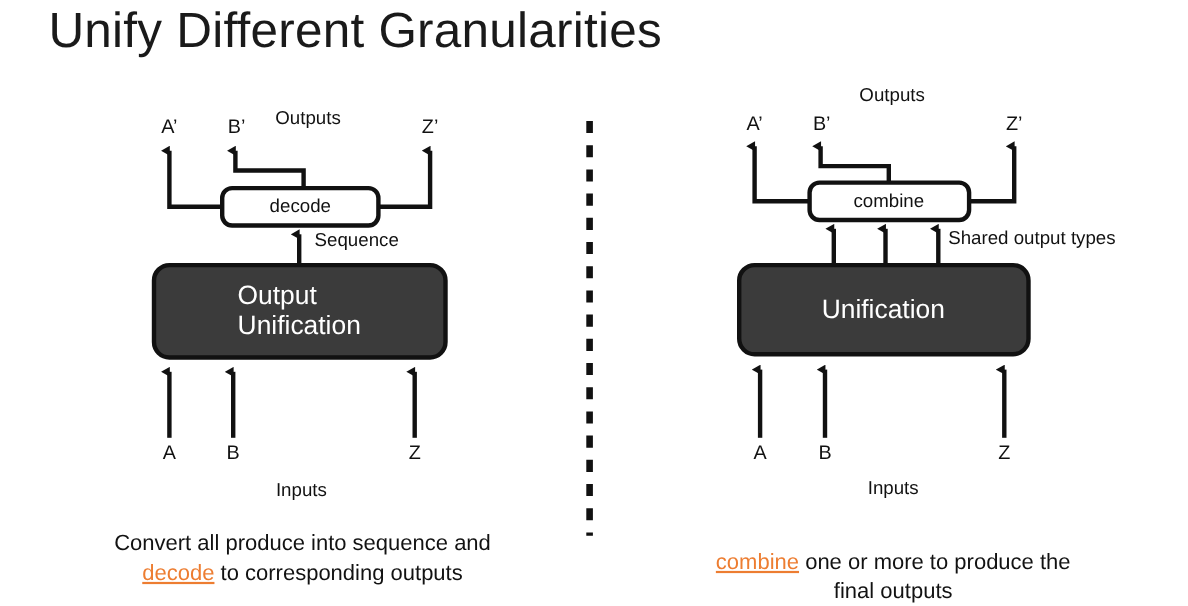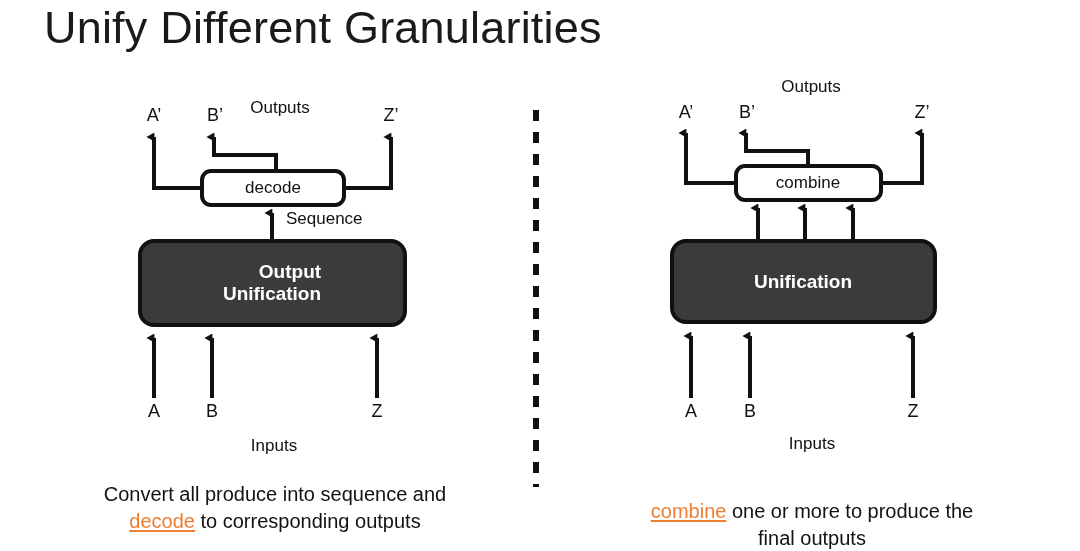--- a/index.html
+++ b/index.html
@@ -55,26 +55,26 @@
   .node-label {
     position: absolute;
     white-space: nowrap;
     font-size: 17px;
     color: #111111;
     transform: translate(-50%, -50%);
   }
   .dark-label {
     position: absolute;
     transform: translate(-50%, -50%);
-    text-align: right;
+    text-align: left;
     color: #ffffff;
-    font-size: 19px;
+    font-size: 24px;
     line-height: 1.14;
     white-space: nowrap;
-    font-weight: 700;
+    font-weight: 400;
   }
   .caption {
     position: absolute;
     text-align: center;
     font-size: 20px;
     line-height: 1.34;
     color: #121212;
     transform: translateX(-50%);
   }
   .hl {
@@ -173,20 +173,21 @@
   </div>
 
   <div class="lbl center" style="left:811px; top:64px;">Outputs</div>
 
   <div class="io-letter" style="left:686px; top:102px;">A’</div>
   <div class="io-letter" style="left:747px; top:102px;">B’</div>
   <div class="io-letter" style="left:922px; top:102px;">Z’</div>
 
   <div class="node-label" style="left:808px; top:183px;">combine</div>
 
+  <div class="lbl" style="left:862px; top:208px;">Shared output types</div>
 
   <div class="dark-label" style="left:803px; top:282px;">
     <div>Unification</div>
   </div>
 
   <div class="io-letter" style="left:691px; top:401px;">A</div>
   <div class="io-letter" style="left:750px; top:401px;">B</div>
   <div class="io-letter" style="left:913px; top:401px;">Z</div>
 
   <div class="lbl center" style="left:812px; top:421px;">Inputs</div>

